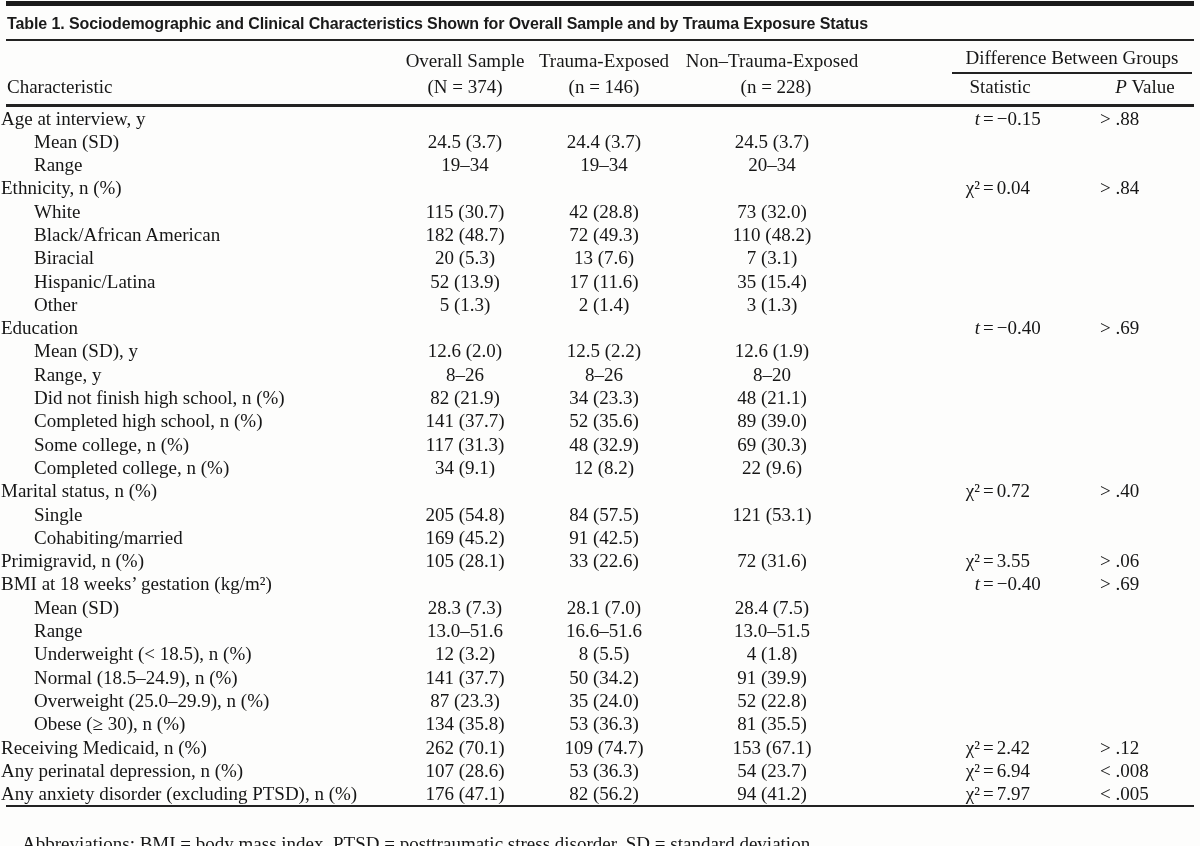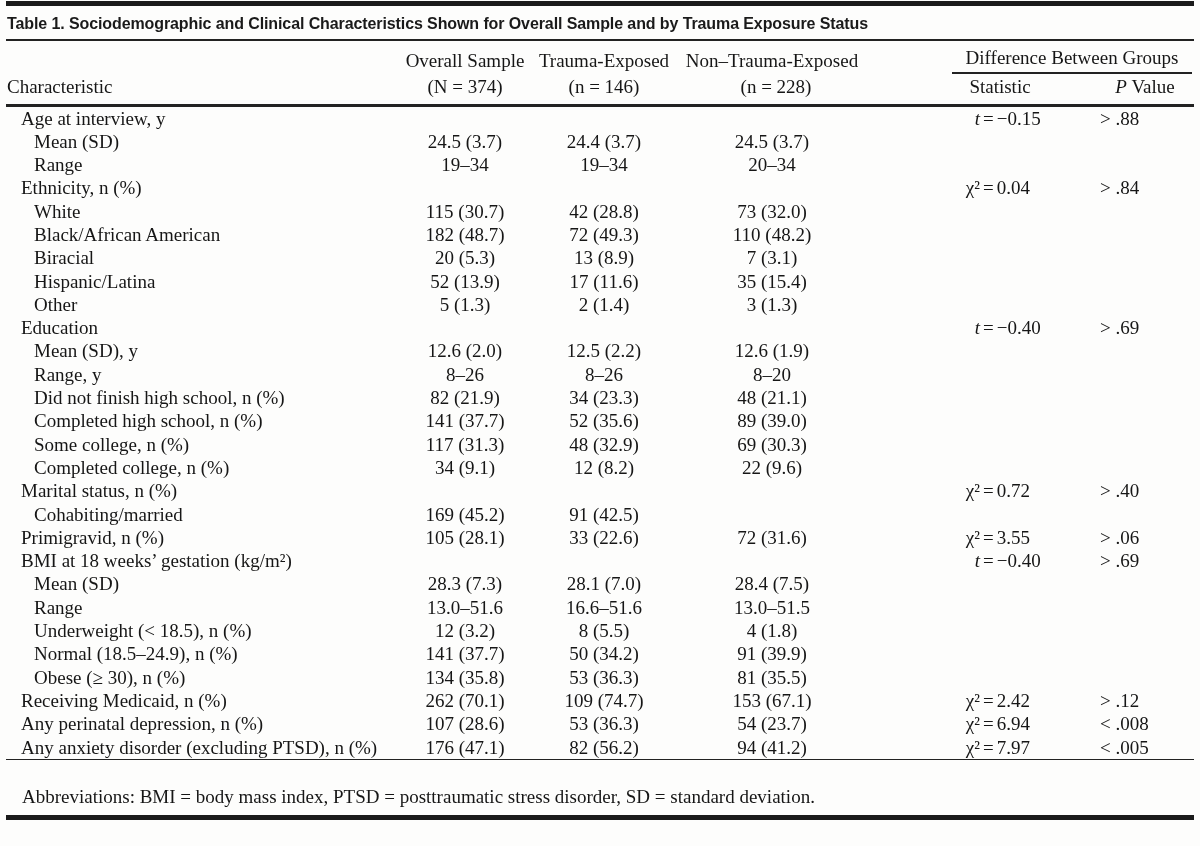--- a/index.html
+++ b/index.html
@@ -48,21 +48,21 @@
 
   .tbody { }
   .row {
     display: grid;
     grid-template-columns: 384px 162px 116px 220px 208px 110px;
     height: 23.3px;
     line-height: 23.3px;
     white-space: nowrap;
   }
   .c   { overflow: visible; }
-  .lbl { padding-left: 21px; text-align: left; }
+  .lbl { padding-left: 1px; text-align: left; }
   .lbl.ind { padding-left: 34px; }
   .num { text-align: center; }
   .stat { text-align: left; }
   .ssym { display: inline-block; width: 98px; text-align: right; }
   .seq  { display: inline-block; margin: 0 3px; }
   .pv   { text-align: left; padding-left: 10px; }
   .footer {
     height: 29px;
     line-height: 29px;
     padding-left: 22px;
@@ -144,21 +144,21 @@
         <div class="c lbl ind">Black/African American</div>
         <div class="c num">182 (48.7)</div>
         <div class="c num">72 (49.3)</div>
         <div class="c num">110 (48.2)</div>
         <div class="c stat"></div>
         <div class="c pv"></div>
       </div>
       <div class="row">
         <div class="c lbl ind">Biracial</div>
         <div class="c num">20 (5.3)</div>
-        <div class="c num">13 (8.9)</div>
+        <div class="c num">13 (7.6)</div>
         <div class="c num">7 (3.1)</div>
         <div class="c stat"></div>
         <div class="c pv"></div>
       </div>
       <div class="row">
         <div class="c lbl ind">Hispanic/Latina</div>
         <div class="c num">52 (13.9)</div>
         <div class="c num">17 (11.6)</div>
         <div class="c num">35 (15.4)</div>
         <div class="c stat"></div>
@@ -228,20 +228,28 @@
         <div class="c stat"></div>
         <div class="c pv"></div>
       </div>
       <div class="row">
         <div class="c lbl">Marital status, n (%)</div>
         <div class="c num"></div>
         <div class="c num"></div>
         <div class="c num"></div>
         <div class="c stat"><div class="ssym">χ²</div><div class="seq">=</div><div class="sval" style="display: inline;">0.72</div></div>
         <div class="c pv">&gt; .40</div>
+      </div>
+      <div class="row">
+        <div class="c lbl ind">Single</div>
+        <div class="c num">205 (54.8)</div>
+        <div class="c num">84 (57.5)</div>
+        <div class="c num">121 (53.1)</div>
+        <div class="c stat"></div>
+        <div class="c pv"></div>
       </div>
       <div class="row">
         <div class="c lbl ind">Cohabiting/married</div>
         <div class="c num">169 (45.2)</div>
         <div class="c num">91 (42.5)</div>
         <div class="c stat"></div>
         <div class="c pv"></div>
       </div>
       <div class="row">
         <div class="c lbl">Primigravid, n (%)</div>
@@ -285,20 +293,28 @@
       </div>
       <div class="row">
         <div class="c lbl ind">Normal (18.5–24.9), n (%)</div>
         <div class="c num">141 (37.7)</div>
         <div class="c num">50 (34.2)</div>
         <div class="c num">91 (39.9)</div>
         <div class="c stat"></div>
         <div class="c pv"></div>
       </div>
       <div class="row">
+        <div class="c lbl ind">Overweight (25.0–29.9), n (%)</div>
+        <div class="c num">87 (23.3)</div>
+        <div class="c num">35 (24.0)</div>
+        <div class="c num">52 (22.8)</div>
+        <div class="c stat"></div>
+        <div class="c pv"></div>
+      </div>
+      <div class="row">
         <div class="c lbl ind">Obese (≥ 30), n (%)</div>
         <div class="c num">134 (35.8)</div>
         <div class="c num">53 (36.3)</div>
         <div class="c num">81 (35.5)</div>
         <div class="c stat"></div>
         <div class="c pv"></div>
       </div>
       <div class="row">
         <div class="c lbl">Receiving Medicaid, n (%)</div>
         <div class="c num">262 (70.1)</div>

